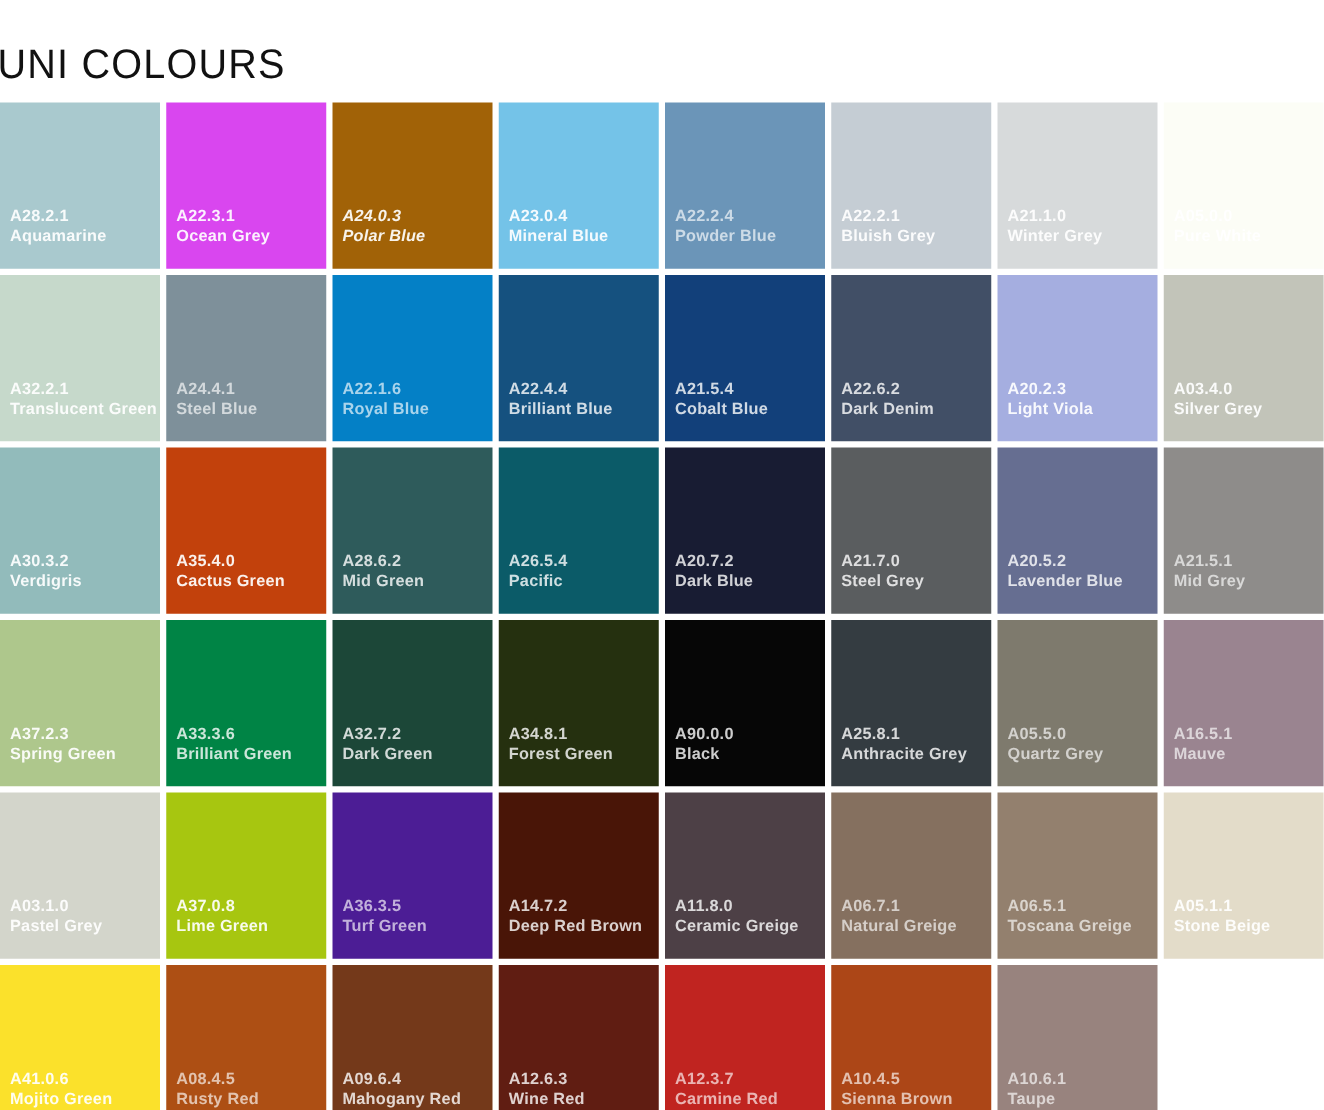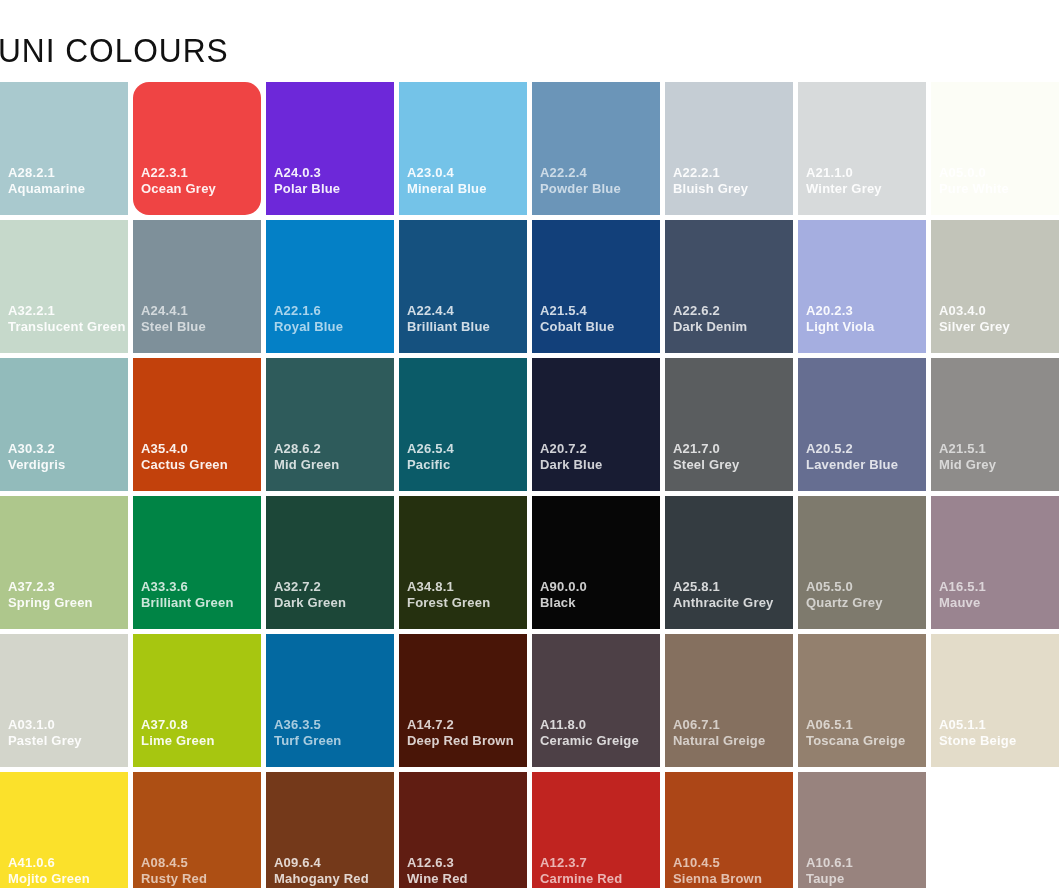--- a/index.html
+++ b/index.html
@@ -78,27 +78,27 @@
 
 <h1 id="page-title">UNI COLOURS</h1>
 
 <div id="palette-grid">
     <div class="swatch light-bg" style="background-color: rgb(169, 201, 206);">
       <div class="swatch-labels">
         <span class="swatch-code">A28.2.1</span>
         <span class="swatch-name">Aquamarine</span>
       </div>
     </div>
-    <div class="swatch light-bg" style="background-color: #ef4444; border-radius: 16px;">
+    <div class="swatch light-bg" style="background-color: #d946ef;">
       <div class="swatch-labels">
         <span class="swatch-code">A22.3.1</span>
         <span class="swatch-name">Ocean Grey</span>
       </div>
     </div>
-    <div class="swatch light-bg" style="background-color: #6d28d9;">
+    <div class="swatch light-bg" style="background-color: #a16207; font-style: italic;">
       <div class="swatch-labels">
         <span class="swatch-code">A24.0.3</span>
         <span class="swatch-name">Polar Blue</span>
       </div>
     </div>
     <div class="swatch light-bg" style="background-color: rgb(116, 195, 232);">
       <div class="swatch-labels">
         <span class="swatch-code">A23.0.4</span>
         <span class="swatch-name">Mineral Blue</span>
       </div>
@@ -276,21 +276,21 @@
         <span class="swatch-code">A03.1.0</span>
         <span class="swatch-name">Pastel Grey</span>
       </div>
     </div>
     <div class="swatch light-bg" style="background-color: rgb(167, 198, 16);">
       <div class="swatch-labels">
         <span class="swatch-code">A37.0.8</span>
         <span class="swatch-name">Lime Green</span>
       </div>
     </div>
-    <div class="swatch" style="background-color: #0369a1;">
+    <div class="swatch" style="background-color: #4c1d95;">
       <div class="swatch-labels">
         <span class="swatch-code">A36.3.5</span>
         <span class="swatch-name">Turf Green</span>
       </div>
     </div>
     <div class="swatch dark-label" style="background-color: rgb(73, 21, 7);">
       <div class="swatch-labels">
         <span class="swatch-code">A14.7.2</span>
         <span class="swatch-name">Deep Red Brown</span>
       </div>

